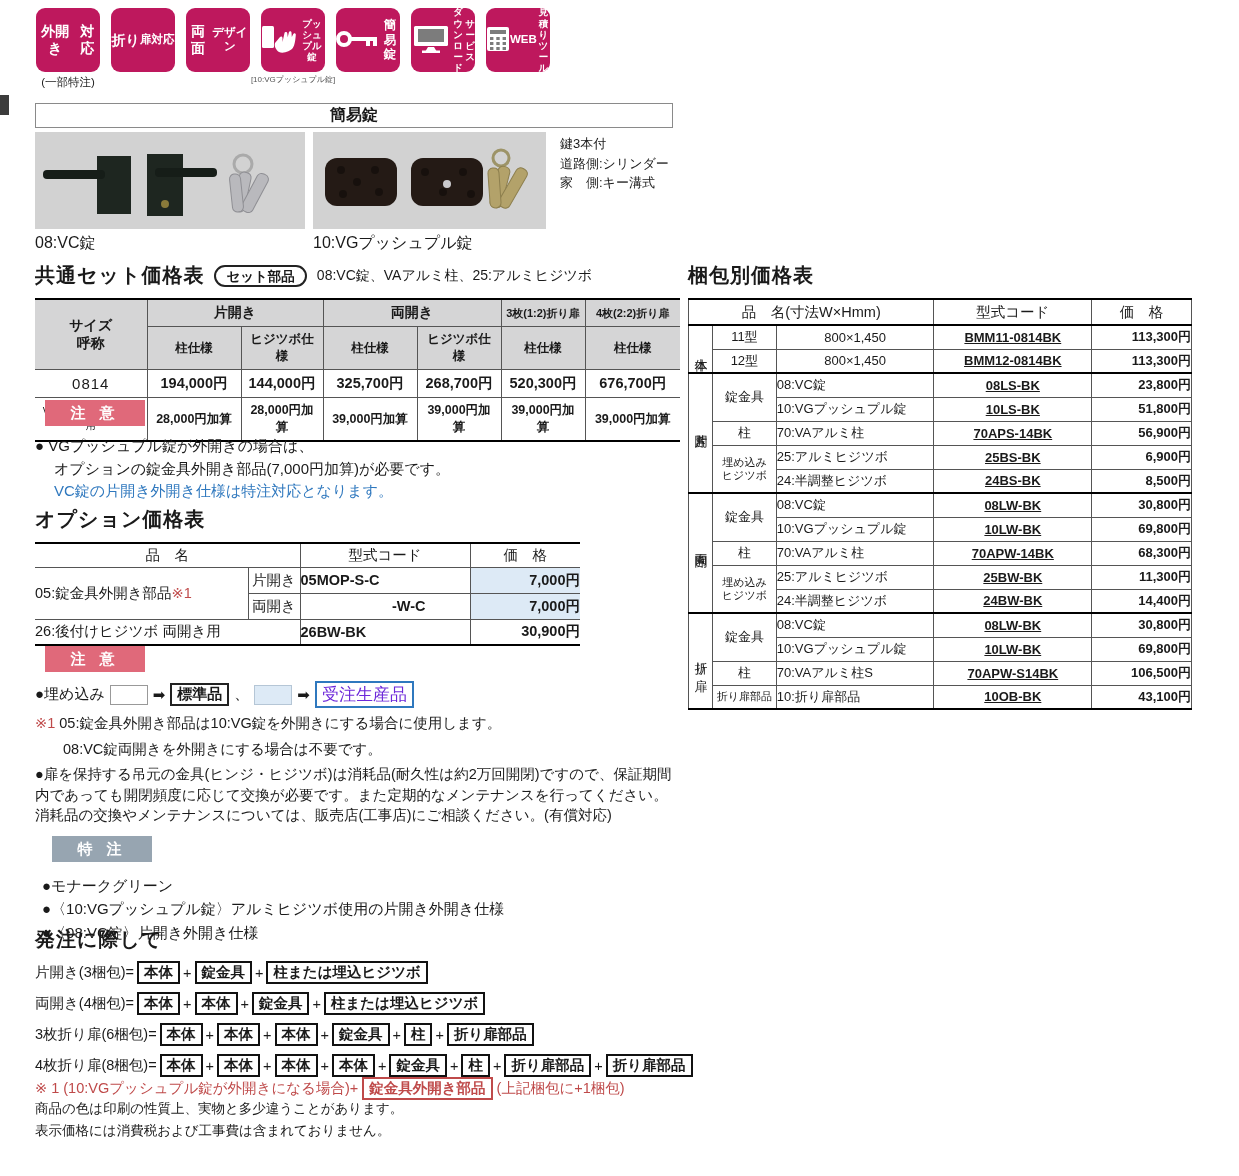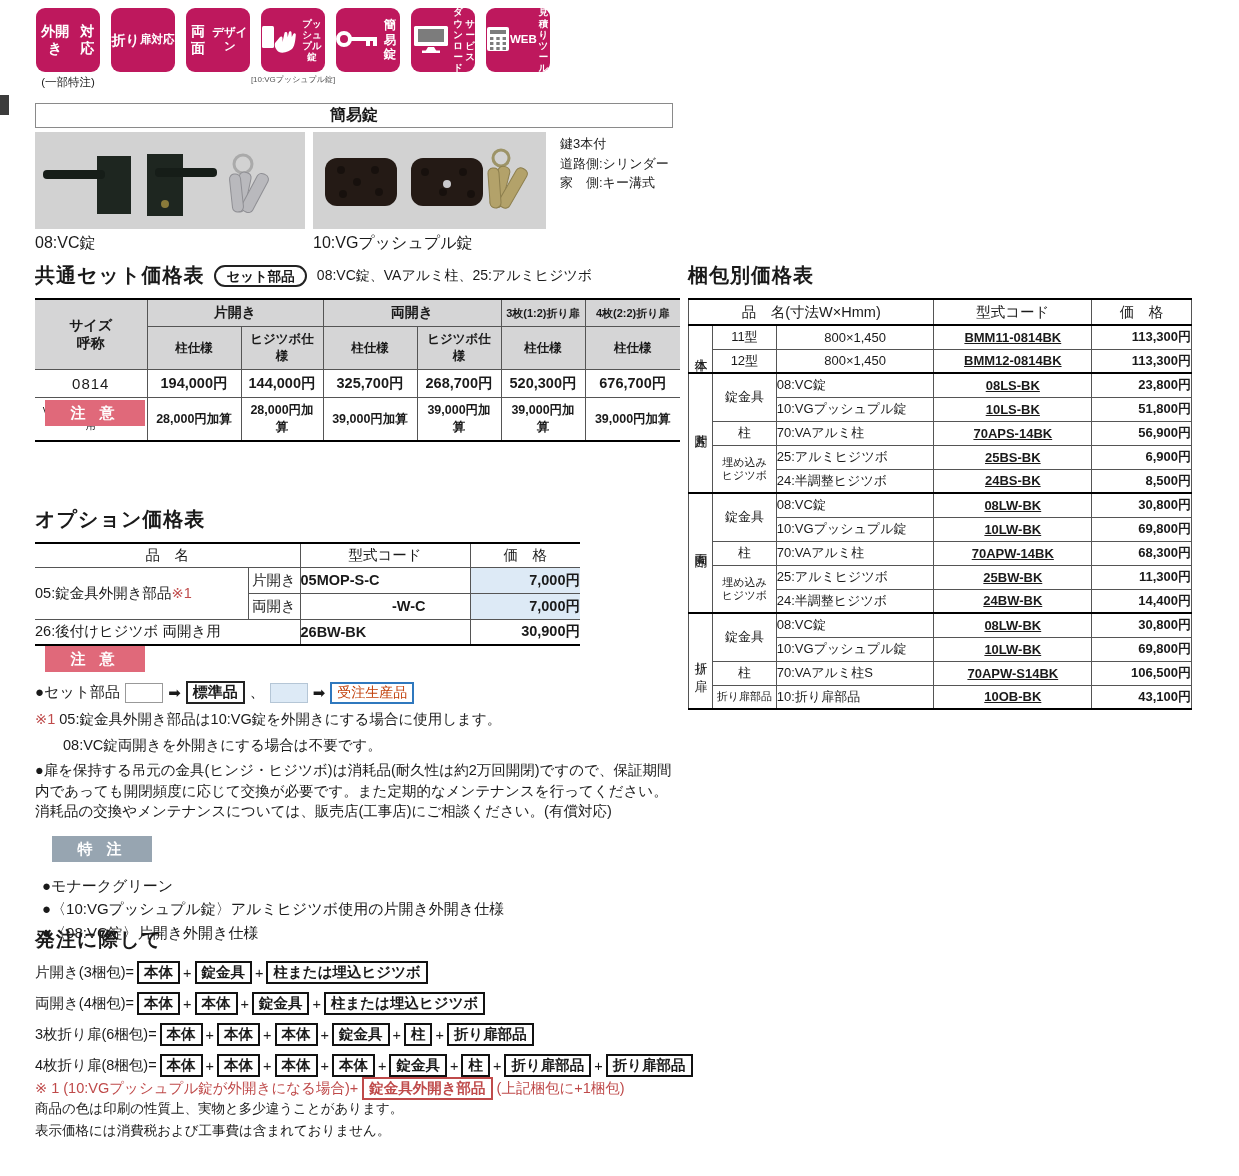--- a/index.html
+++ b/index.html
@@ -78,21 +78,21 @@
   .o-code.right { text-align:right; padding-right:44px; }
   .o-price { font-weight:bold; font-size:15px; text-align:right; padding-right:22px; }
   .hl { background:#ddeaf6; }
   .redtx { color:#bf4a4a; }
 
   .notice2 { left:35px; top:646px; width:645px; }
   .legend { display:flex; align-items:center; gap:5px; margin-top:9px; font-size:15px; }
   .swatch { display:inline-block; width:38px; height:20px; border:1px solid #999; background:#fff; }
   .swatch.bl { background:#ddeaf6; border-color:#b5c6d6; }
   .boxed-std { border:2px solid #222; padding:0 5px; font-size:15px; font-weight:bold; }
-  .boxed-ord { border:2px solid #2f78be; color:#c2410c; padding:0 5px; font-size:14px; }
+  .boxed-ord { border:2px solid #2f78be; color:#6d28d9; padding:0 5px; font-size:17px; }
   .arrow { font-size:15px; }
   .n2 { font-size:14.5px; line-height:1.42; margin-top:5px; }
 
   .special-sec { left:42px; top:836px; width:640px; }
   .sp-items { margin-top:12px; font-size:15px; line-height:1.55; }
 
   
   .ordering { left:35px; top:926px; width:790px; }
   .ord-row { margin-top:8px; font-size:14.5px; display:flex; align-items:center; white-space:nowrap; }
   .ord-box { border:2px solid #111; padding:0 5px; font-weight:bold; font-size:14.5px; margin:0 3px; line-height:19px; }
@@ -309,20 +309,25 @@
         <td class="vg-val">39,000円加算</td>
         <td class="vg-val">39,000円加算</td>
         <td class="vg-val">39,000円加算</td>
       </tr>
     </tbody>
       </table>
   </div>
 
   <div class="abs notice1">
     <div class="notice-label">注 意</div>
+    <div class="n-body">
+      <div>● VGプッシュプル錠が外開きの場合は、</div>
+      <div class="indent">オプションの錠金具外開き部品(7,000円加算)が必要です。</div>
+      <div class="indent blue">VC錠の片開き外開き仕様は特注対応となります。</div>
+    </div>
   </div>
 
   <div class="abs option-sec">
     <div class="section-title">オプション価格表</div>
     <table class="otable">
       <colgroup>
           <col style="width:213px">
           <col style="width:52px">
           <col style="width:170px">
           <col style="width:110px">
@@ -349,21 +354,21 @@
         <td class="o-code">26BW-BK</td>
         <td class="o-price">30,900円</td>
       </tr>
     </tbody>
       </table>
   </div>
 
   <div class="abs notice2">
     <div class="notice-label">注 意</div>
     <div class="legend">
-      <span>●セット部品</span>
+      <span>●埋め込み</span>
       <span class="swatch"></span>
       <span class="arrow">➡</span>
       <span class="boxed-std">標準品</span>
       <span>、</span>
       <span class="swatch bl"></span>
       <span class="arrow">➡</span>
       <span class="boxed-ord">受注生産品</span>
     </div>
     <div class="n2"><span class="redtx">※1</span> <span>05:錠金具外開き部品は10:VG錠を外開きにする場合に使用します。</span></div>
     <div class="n2" style="padding-left:28px">08:VC錠両開きを外開きにする場合は不要です。</div>

